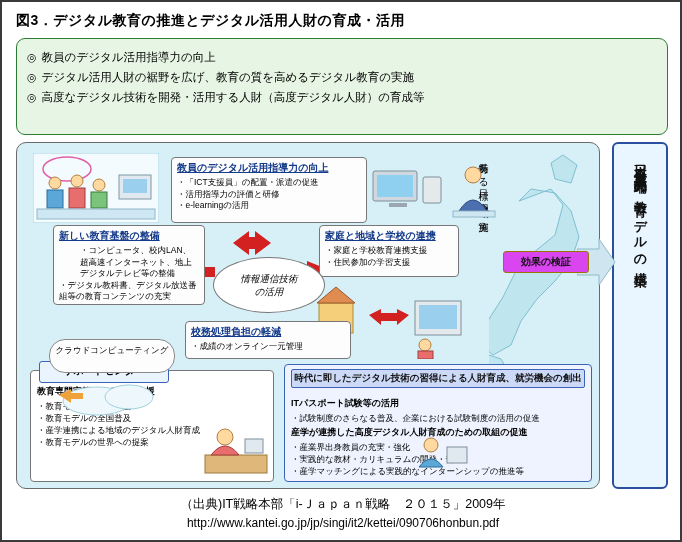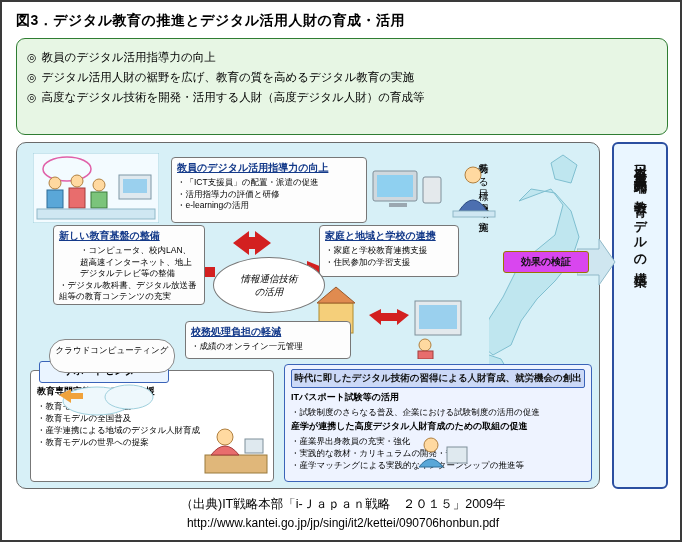--- a/index.html
+++ b/index.html
@@ -148,21 +148,21 @@
   .support li:before{content:"・";}
   
   .skills{
     position:absolute;left:268px;top:222px;width:308px;height:118px;
     background:#eef3ff;border:1px solid #3a63b8;border-radius:4px;
     box-sizing:border-box;padding:4px 6px;
   }
   .skills .hd{
     font-size:9.5px;font-weight:bold;color:#111;
     background:#ccd9f7;border:1px solid #3a63b8;border-radius:2px;
-    display:block;text-align:center;padding:2px 0;margin-bottom:3px;
+    display:block;text-align:center;padding:2px 0;margin-bottom:9px;
   }
   .skills .sub{font-size:9px;font-weight:bold;margin:2px 0;}
   .skills ul{margin:0;padding:0;list-style:none;}
   .skills li{font-size:8.5px;line-height:12px;white-space:nowrap;}
   .skills li:before{content:"・";}
   
   .arrow{position:absolute;z-index:3;}
   
   .footer{
     position:absolute;left:0;top:492px;width:682px;text-align:center;

